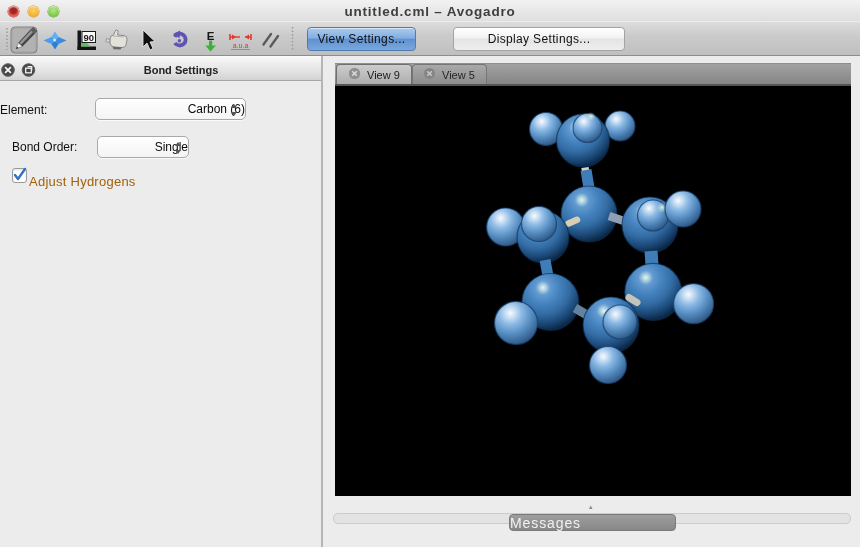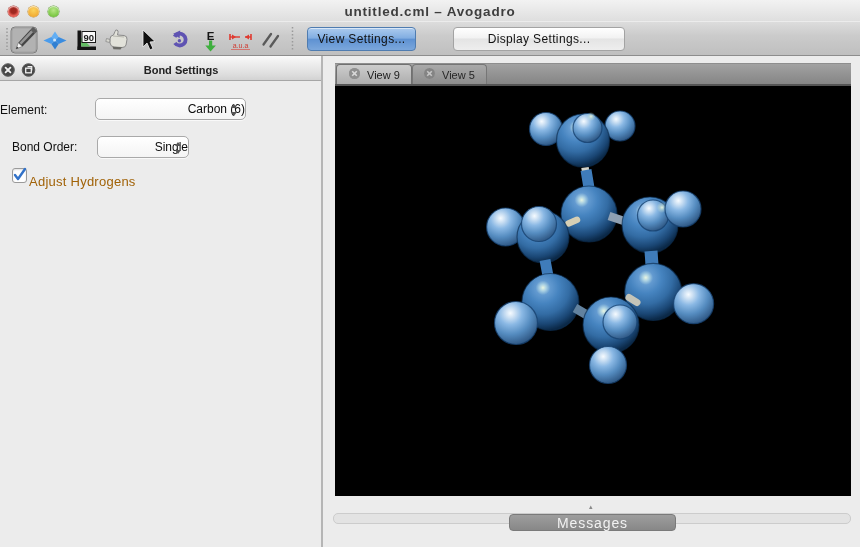--- a/index.html
+++ b/index.html
@@ -57,21 +57,21 @@
   .tabx { top:3px; width:11px; height:11px; border-radius:50%; background:#8b8b8b;
     box-shadow:inset 0 0 0 1px #9e9e9e; }
   #canvas { left:335px; top:86px; width:516px; height:410px; background:#000; }
 
   
   #msgtrack { left:333px; top:513px; width:518px; height:11px; background:#e3e3e3;
     border:1px solid #cccccc; border-radius:5px; }
   #caret { left:589px; top:503px; width:10px; height:8px; font-size:7px; color:#8a8a8a; }
   #msgbtn { left:509px; top:514px; width:167px; height:17px; border-radius:4px;
     background:linear-gradient(#9e9e9e,#878787); border:1px solid #7a7a7a;
-    font-size:14px; letter-spacing:0.9px; color:#f2f2f2; text-align:center; line-height:16.5px; }
+    font-size:14px; letter-spacing:0.9px; color:#f2f2f2; text-align:left; line-height:16.5px; }
 </style>
 </head>
 <body>
   <div id="chrome" class="abs"></div>
   <div id="titleseam" class="abs"></div>
   <div id="tl-r" class="tl abs"></div>
   <div id="tl-y" class="tl abs"></div>
   <div id="tl-g" class="tl abs"></div>
   <div id="wtitle" class="abs">untitled.cml – Avogadro</div>
 

